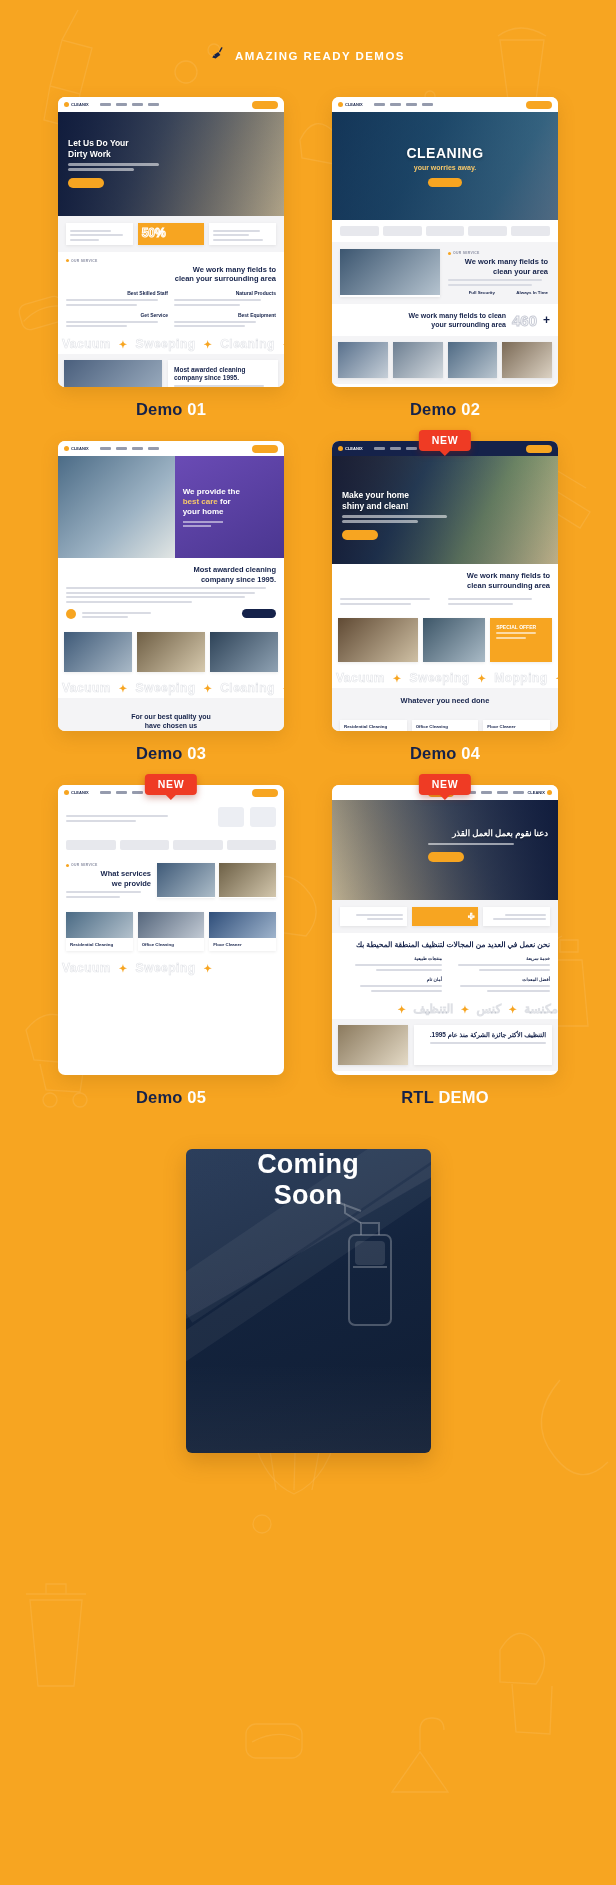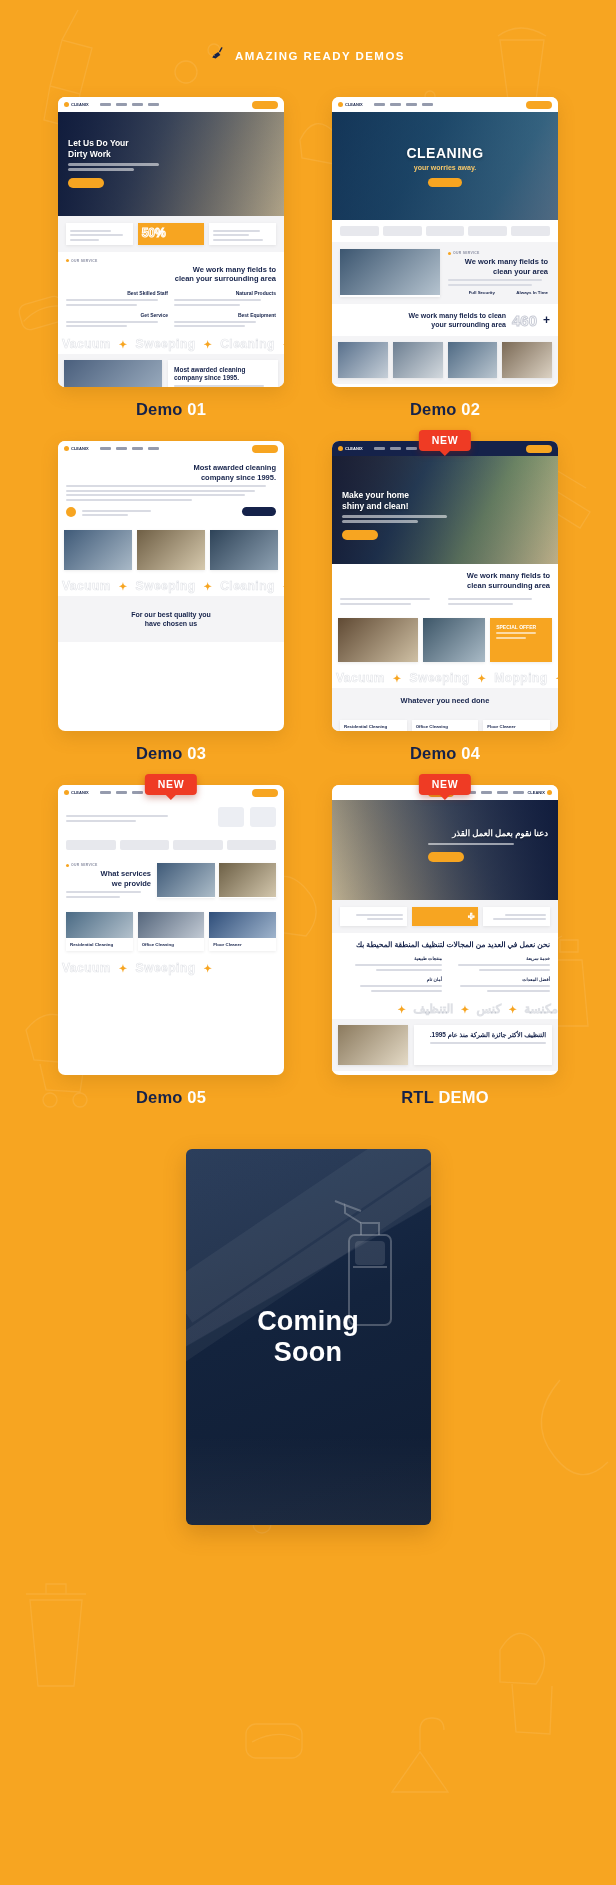--- a/index.html
+++ b/index.html
@@ -256,29 +256,28 @@
   
   .coming-wrap {
     position: relative;
     z-index: 2;
     margin: 42px auto 0;
     width: 245px;
   }
   .coming {
     position: relative;
     width: 245px;
-    height: 376px;
+    height: 304px;
     border-radius: 6px;
     overflow: hidden;
     background:
       linear-gradient(150deg, rgba(255,255,255,.07) 0 38%, rgba(255,255,255,0) 38.3%),
       linear-gradient(160deg, #1c3050 0%, #13233d 45%, #101d33 100%);
     box-shadow: 0 8px 22px rgba(110,60,0,.25);
     display: flex;
-    align-items: center;
     justify-content: center;
   }
   .coming .streak {
     position: absolute;
     width: 160%;
     height: 46px;
     background: rgba(255,255,255,.05);
     transform: rotate(-34deg);
   }
   .coming .streak.a { top: 22px; left: -40px; }
@@ -567,20 +566,30 @@
       <div class="shot-inner">
         <div class="mini-nav">
           <span class="mini-logo"><i class="dot"></i>CLEANIX</span>
           <span class="mini-links">
               <i></i>
               <i></i>
               <i></i>
               <i></i>
             </span>
           <span class="mini-cta"></span>
+        </div>
+        <div class="hero" style="height:102px;display:flex">
+          <div style="flex:1.25;background:linear-gradient(135deg,#4b6b86 0%,#9db3c4 60%,#e2e6e4 100%)"></div>
+          <div style="flex:1;background:linear-gradient(150deg,#6a4bb5 0%,#4a3690 100%);display:flex;align-items:center;padding:8px">
+            <div style="color:#fff">
+              <div class="t" style="font-size:8px;font-weight:bold;line-height:1.25">We provide the<br><span style="color:#F7C86A">best care</span> for<br>your home</div>
+              <div class="sub" style="background:rgba(255,255,255,.5);height:2px;width:70%;margin-top:4px"></div>
+              <div class="sub" style="background:rgba(255,255,255,.5);height:2px;width:50%;margin-top:2px"></div>
+            </div>
+          </div>
         </div>
         <div class="band white">
           <div class="h-title">Most awarded cleaning<br>company since 1995.</div>
           <div class="lines">
               <i style="width:95%"></i>
               <i style="width:90%"></i>
               <i style="width:85%"></i>
               <i style="width:60%"></i>
             </div>
           <div style="display:flex;align-items:center;gap:6px;margin-top:6px">

